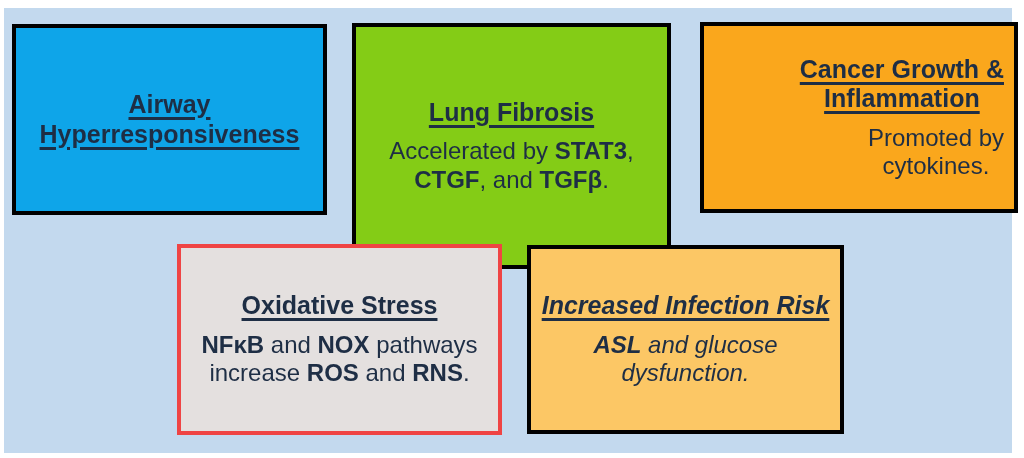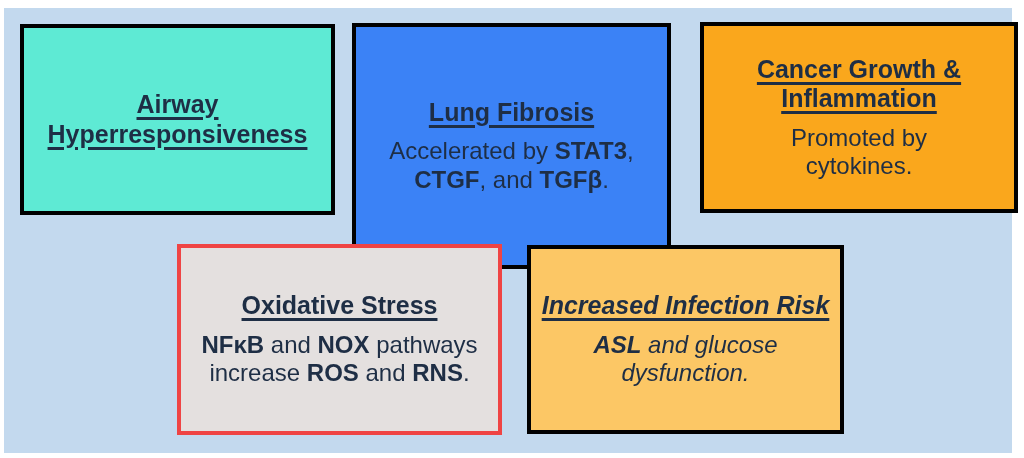--- a/index.html
+++ b/index.html
@@ -29,23 +29,23 @@
     box-sizing: border-box;
     display: flex;
     flex-direction: column;
     align-items: center;
     justify-content: center;
     text-align: center;
     color: #1E2E45;
     gap: 10px;
     padding: 4px 10px;
   }
-  .b1 { left: 20px;   top: 24px;  width: 315px; height: 191px; background: #5eead4; border: 4px solid #000000; }
-  .b2 { left: 352px; top: 23px;  width: 319px; height: 246px; background: #3b82f6; border: 4px solid #000000; }
-  .b3 { left: 700px; top: 22px;  width: 318px; height: 191px; background: #FAA71C; border: 4px solid #000000; }
+  .b1 { left: 12px;   top: 24px;  width: 315px; height: 191px; background: #0ea5e9; border: 4px solid #000000; }
+  .b2 { left: 352px; top: 23px;  width: 319px; height: 246px; background: #84cc16; border: 4px solid #000000; }
+  .b3 { left: 700px; top: 22px;  width: 318px; height: 191px; background: #FAA71C; border: 4px solid #000000; align-items: flex-end; }
   .b4 { left: 177px; top: 244px; width: 325px; height: 191px; background: #E4E0DF; border: 4px solid #ef4444; }
   .b5 { left: 527px; top: 245px; width: 317px; height: 189px; background: #FCC765; border: 4px solid #000000; font-style: italic; }
   .title {
     margin: 0;
     font-size: 25px;
     font-weight: bold;
     line-height: 1.18;
   }
   .tline {
     display: block;

